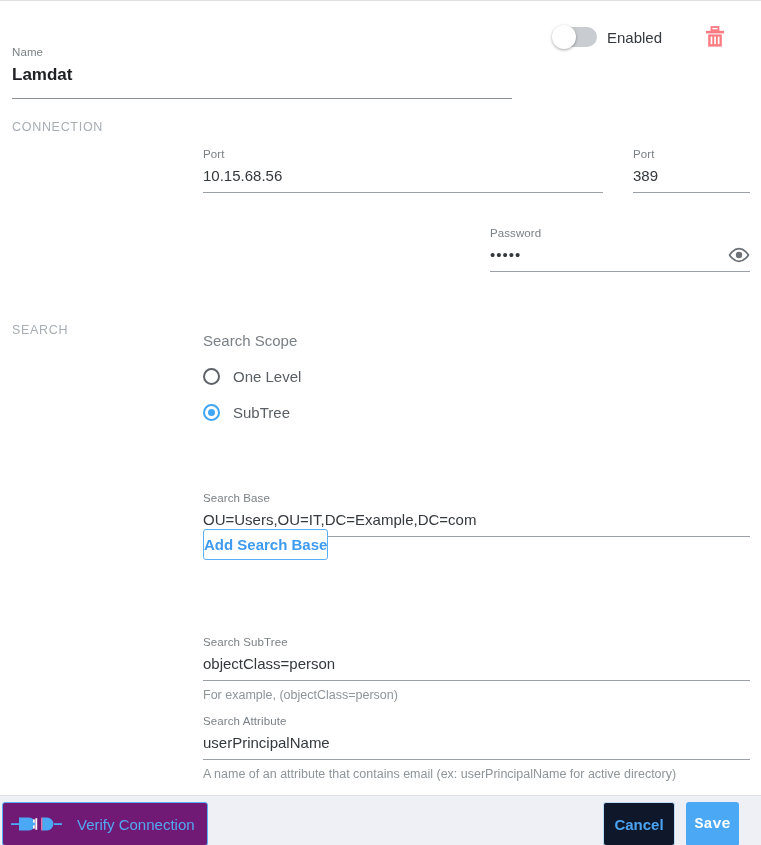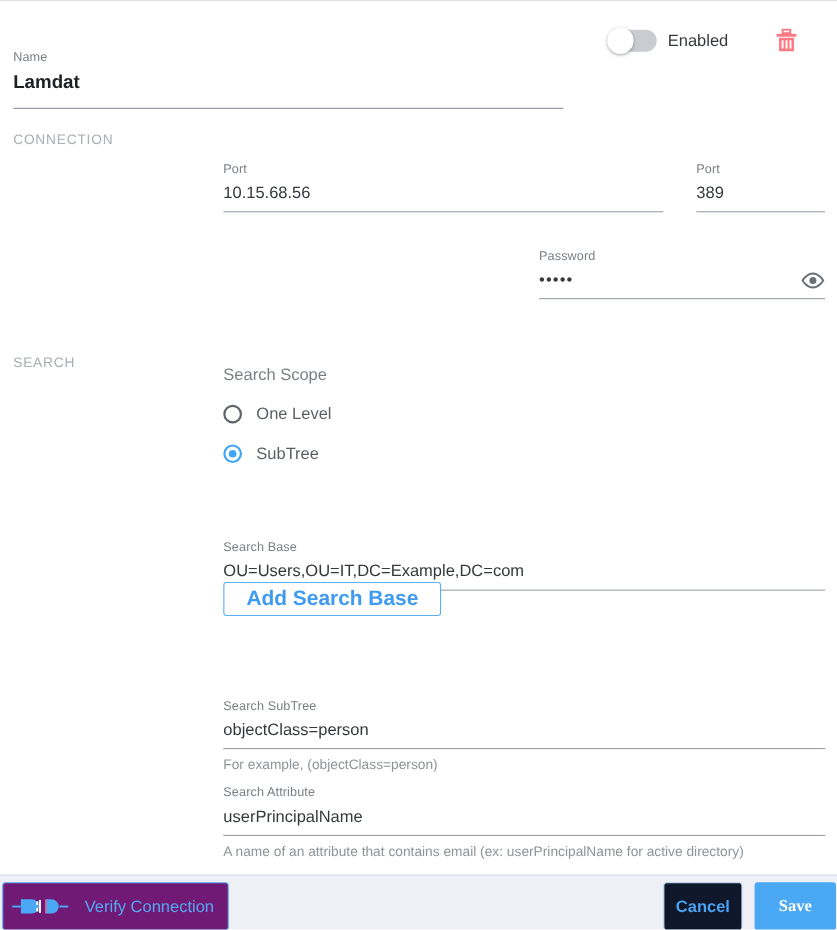--- a/index.html
+++ b/index.html
@@ -176,26 +176,26 @@
     color: #5a5f65;
     white-space: nowrap;
   }
 
   
   #search-base-field { top: 454px; left: 203px; width: 547px; }
   #add-search-base-button {
     position: absolute;
     top: 528px; left: 203px;
     height: 31px;
-    padding: 0 20px;
+    padding: 0 0;
     background: #ffffff;
     border: 1px solid #5ab0f5;
     border-radius: 3px;
     color: #3e9bf0;
-    font-size: 19px;
+    font-size: 15px;
     font-weight: bold;
     font-family: "Liberation Sans", sans-serif;
     display: flex; align-items: center;
     cursor: pointer;
     white-space: nowrap;
   }
 
   #search-filter-field { top: 598px; left: 203px; width: 547px; }
   #search-attribute-field { top: 677px; left: 203px; width: 547px; }
 
@@ -231,28 +231,28 @@
     color: #4aa3f3;
     font-size: 15px;
     font-weight: bold;
     font-family: "Liberation Sans", sans-serif;
     display: flex; align-items: center; justify-content: center;
     cursor: pointer;
   }
   #save-button {
     position: absolute;
     top: 6px; left: 686px;
-    width: 74px; height: 44px;
+    width: 53px; height: 44px;
     background: #4aa8f5;
     border: none;
     border-radius: 3px;
     color: #ffffff;
     font-size: 15px;
     font-weight: bold;
-    font-family: Liberation Serif, serif;
+    font-family: Liberation Mono, monospace;
     display: flex; align-items: center; justify-content: center;
     cursor: pointer;
   }
 </style>
 </head>
 <body>
 
 <div class="top-rule"></div>
 
 <div class="scroll-area">

